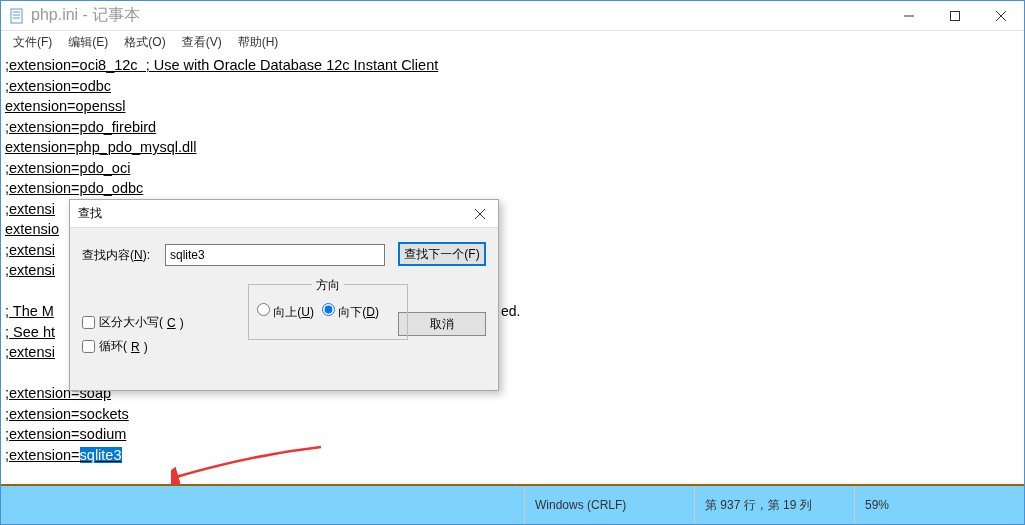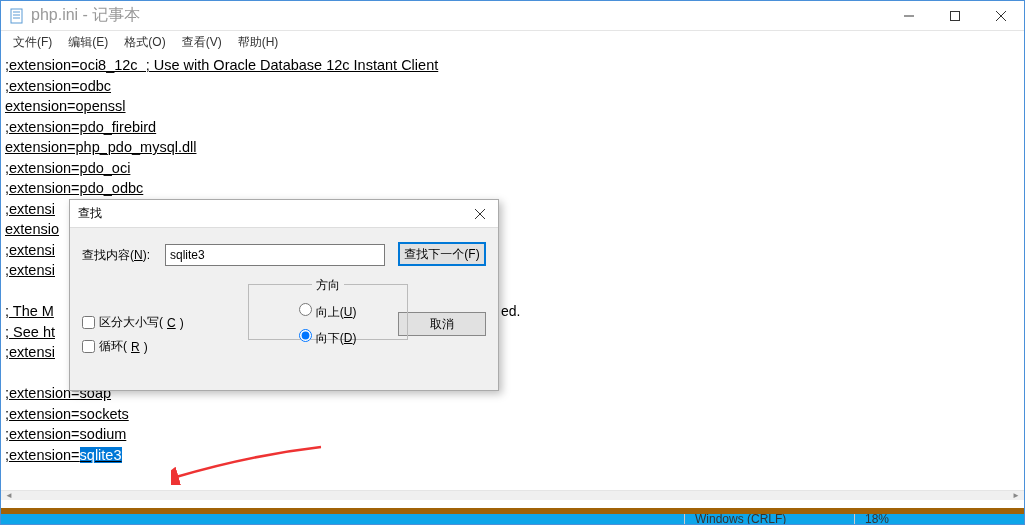--- a/index.html
+++ b/index.html
@@ -20,26 +20,26 @@
     .dialog-body { padding: 16px 12px; position: relative; height: 162px; }
     .find-row { display: flex; align-items: center; gap: 15px; }
     .find-label { font-size: 12px; }
     .find-label .u { text-decoration: underline; }
     .find-input { width: 220px; height: 22px; border: 1px solid #7a7a7a; padding: 2px 4px; font-size: 12px; background: #fff; }
     .btn { position: absolute; right: 12px; width: 88px; height: 24px; border: 1px solid #888; background: #e1e1e1; font-size: 12px; display: flex; align-items: center; justify-content: center; }
     .btn.primary { top: 14px; border: 2px solid #0078d7; }
     .btn.cancel { top: 48px; margin-top: 36px; }
     .fieldset { position: absolute; left: 178px; top: 56px; width: 160px; height: 56px; border: 1px solid #bbb; }
     .fieldset-legend { position: absolute; top: -8px; left: 50%; transform: translateX(-50%); background: #f0f0f0; padding: 0 4px; font-size: 12px; }
-    .radio-row { display: flex; gap: 8px; padding: 18px 8px 0 8px; font-size: 12px; align-items: center; flex-direction: column; }
+    .radio-row { display: flex; gap: 8px; padding: 18px 8px 0 8px; font-size: 12px; align-items: center; }
     .checkbox-group { position: absolute; left: 12px; top: 86px; display: flex; flex-direction: column; gap: 7px; font-size: 12px; }
     .checkbox-row { display: flex; align-items: center; gap: 4px; }
     .checkbox-row .u, .radio-row .u { text-decoration: underline; }
     .arrow { position: absolute; left: 170px; top: 392px; pointer-events: none; }
-    .statusbar { position: absolute; bottom: 0; left: 0; right: 0; height: 16px; border-top: 6px solid #a16207; display: flex; align-items: center; font-size: 12px; color: #333; background: #0ea5e9; }
+    .statusbar { position: absolute; bottom: 0; left: 0; right: 0; height: 40px; border-top: 2px solid #a16207; display: flex; align-items: center; font-size: 12px; color: #333; background: #7dd3fc; }
     .statusbar .cell { border-left: 1px solid #ccc; padding: 0 10px; height: 100%; display: flex; align-items: center; }
     .statusbar .spacer { flex: 1; }
     .scrollbar-h { position: absolute; bottom: 24px; left: 0; right: 0; height: 10px; background: #f0f0f0; border-top: 1px solid #e5e5e5; display: flex; align-items: center; }
     .scrollbar-h .track { flex: 1; height: 10px; }
     .scrollbar-h .arrow-btn { width: 16px; height: 10px; display: flex; align-items: center; justify-content: center; color: #888; font-size: 8px; }
     input[type=radio], input[type=checkbox] { margin: 0; }
   </style>
 </head>
 <body>
 
@@ -159,14 +159,15 @@
 
 <div class="scrollbar-h">
   <div class="arrow-btn">◄</div>
   <div class="track"></div>
   <div class="arrow-btn">►</div>
 </div>
 
 <div class="statusbar">
   <div class="spacer"></div>
   <div class="cell" style="width:170px">Windows (CRLF)</div>
-  <div class="cell" style="width:170px">18%</div>
+  <div class="cell" style="width:160px">第 937 行，第 19 列</div>
+  <div class="cell" style="width:170px">59%</div>
 </div>
 
 </body></html>

